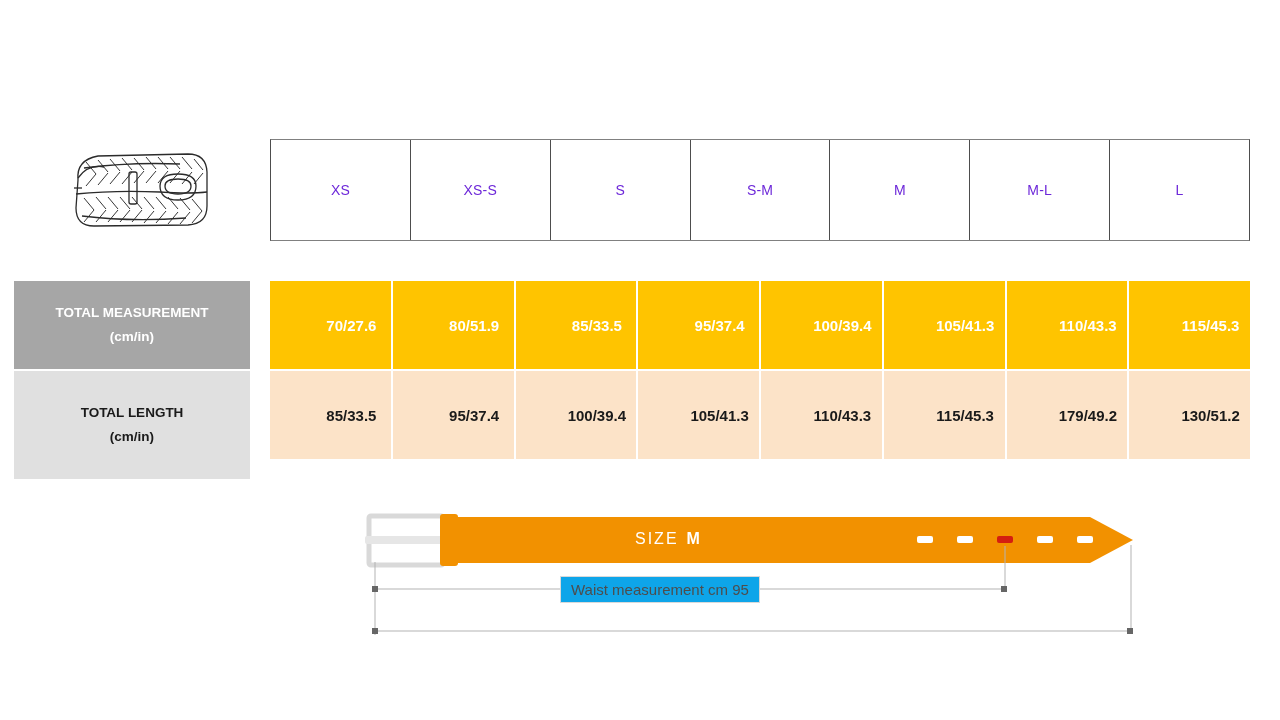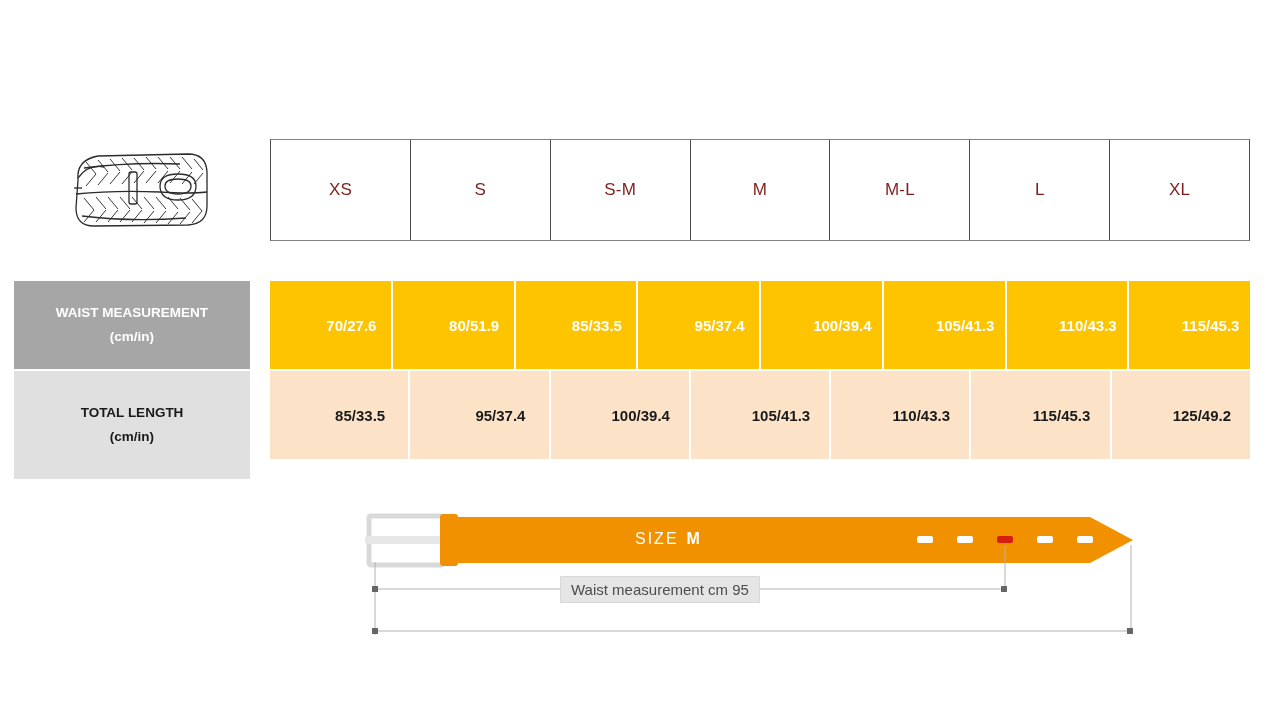--- a/index.html
+++ b/index.html
@@ -41,22 +41,22 @@
     box-sizing: border-box;
     background: #ffffff;
   }
   .header-cell {
     flex: 1 1 0;
     display: flex;
     align-items: center;
     justify-content: center;
     border-right: 1.2px solid #4d4d4d;
     box-sizing: border-box;
-    font-size: 17px;
-    color: #7f1d1d;
+    font-size: 14px;
+    color: #6d28d9;
     letter-spacing: 0.2px;
   }
   .header-cell:last-child { border-right: none; }
 
   
   #measure-rows {
     position: absolute;
     left: 14px;
     top: 281px;
     width: 1236px;
@@ -110,21 +110,21 @@
   
   #belt-diagram {
     position: absolute;
     left: 355px;
     top: 500px;
     width: 800px;
     height: 150px;
   }
   .dim-label {
     position: absolute;
-    background: #e5e5e5;
+    background: #0ea5e9;
     font-size: 15px;
     color: #4d4d4d;
     white-space: nowrap;
     padding: 4px 10px;
     box-sizing: border-box;
   }
   #waist-label {
     left: 205px;
     top: 76px;
     border: 1px solid #d9d9d9;
@@ -176,34 +176,34 @@
       <path d="M36,32 l-10,12 M48,31 l-10,12 M60,30 l-10,12 M72,30 l-10,12 M84,29 l-10,12 M96,29 l-10,12 M108,29 l-10,12 M120,29 l-10,12 M132,30 l-10,12 M143,31 l-9,11"></path>
       <path d="M24,56 l10,12 M36,55 l10,12 M48,55 l10,12 M60,55 l10,12 M72,55 l10,12 M84,55 l10,12 M96,55 l10,12 M108,55 l10,12 M120,56 l10,12 M132,57 l10,12"></path>
       <path d="M34,68 l-10,12 M46,68 l-10,12 M58,68 l-10,12 M70,68 l-10,12 M82,68 l-10,12 M94,69 l-10,12 M106,69 l-10,12 M118,70 l-10,12 M130,70 l-10,12 M142,69 l-10,12"></path>
     </g>
   </svg>
 </div>
 
 <div id="size-table">
   <div class="header-row">
     <div class="header-cell">XS</div>
+    <div class="header-cell">XS-S</div>
     <div class="header-cell">S</div>
     <div class="header-cell">S-M</div>
     <div class="header-cell">M</div>
     <div class="header-cell">M-L</div>
     <div class="header-cell">L</div>
-    <div class="header-cell">XL</div>
   </div>
 </div>
 
 <div id="measure-rows">
 
   <div class="mrow waist">
     <div class="row-label waist">
-      <span>WAIST MEASUREMENT</span>
+      <span>TOTAL MEASUREMENT</span>
       <span class="unit">(cm/in)</span>
     </div>
     <div class="spacer"></div>
     <div class="cells">
       <div class="cell">70/27.6</div>
       <div class="cell">80/51.9</div>
       <div class="cell">85/33.5</div>
       <div class="cell">95/37.4</div>
       <div class="cell">100/39.4</div>
       <div class="cell">105/41.3</div>
@@ -218,21 +218,22 @@
       <span class="unit">(cm/in)</span>
     </div>
     <div class="spacer"></div>
     <div class="cells">
       <div class="cell">85/33.5</div>
       <div class="cell">95/37.4</div>
       <div class="cell">100/39.4</div>
       <div class="cell">105/41.3</div>
       <div class="cell">110/43.3</div>
       <div class="cell">115/45.3</div>
-      <div class="cell">125/49.2</div>
+      <div class="cell">179/49.2</div>
+      <div class="cell">130/51.2</div>
     </div>
   </div>
 
 </div>
 
 <div id="belt-diagram">
   <svg viewBox="0 0 800 150" width="800" height="150">
 
     <g>
       <rect x="14" y="16" width="74" height="49" rx="2" fill="#ffffff" stroke="#d9d9d9" stroke-width="5"></rect>

